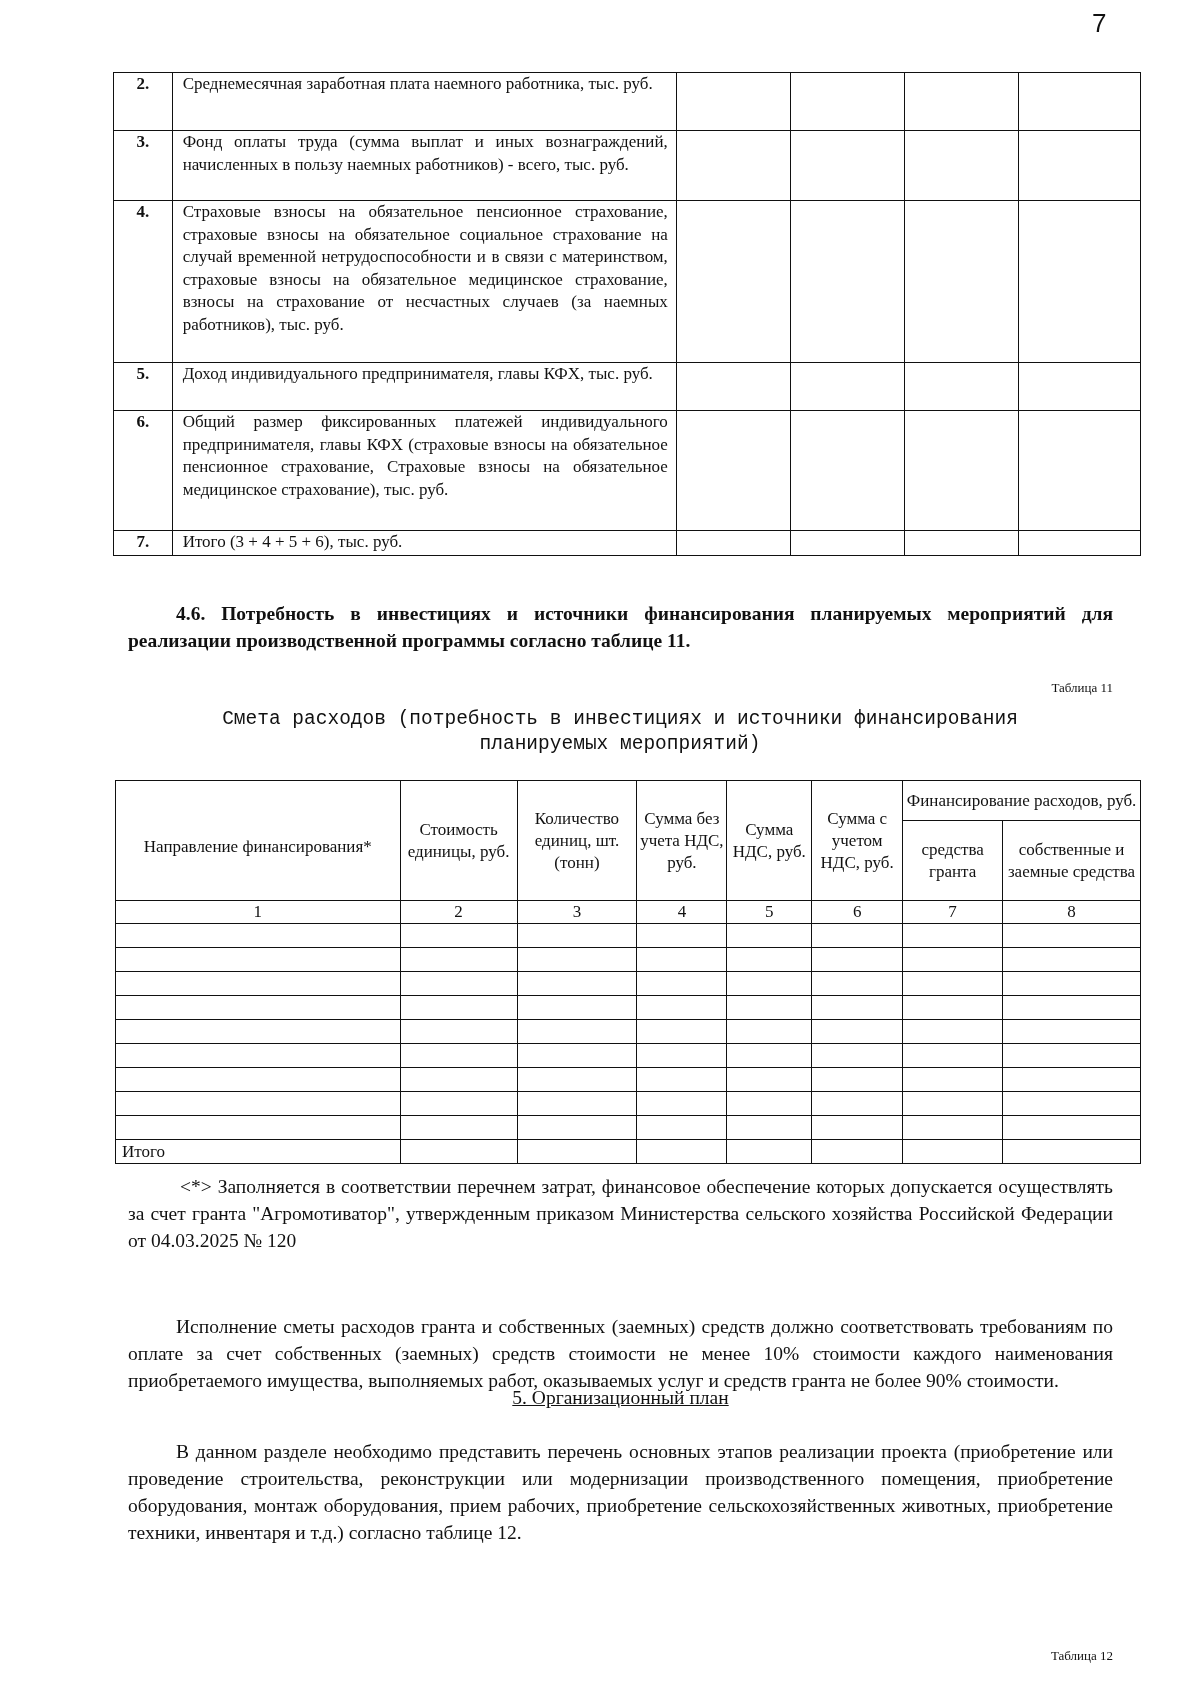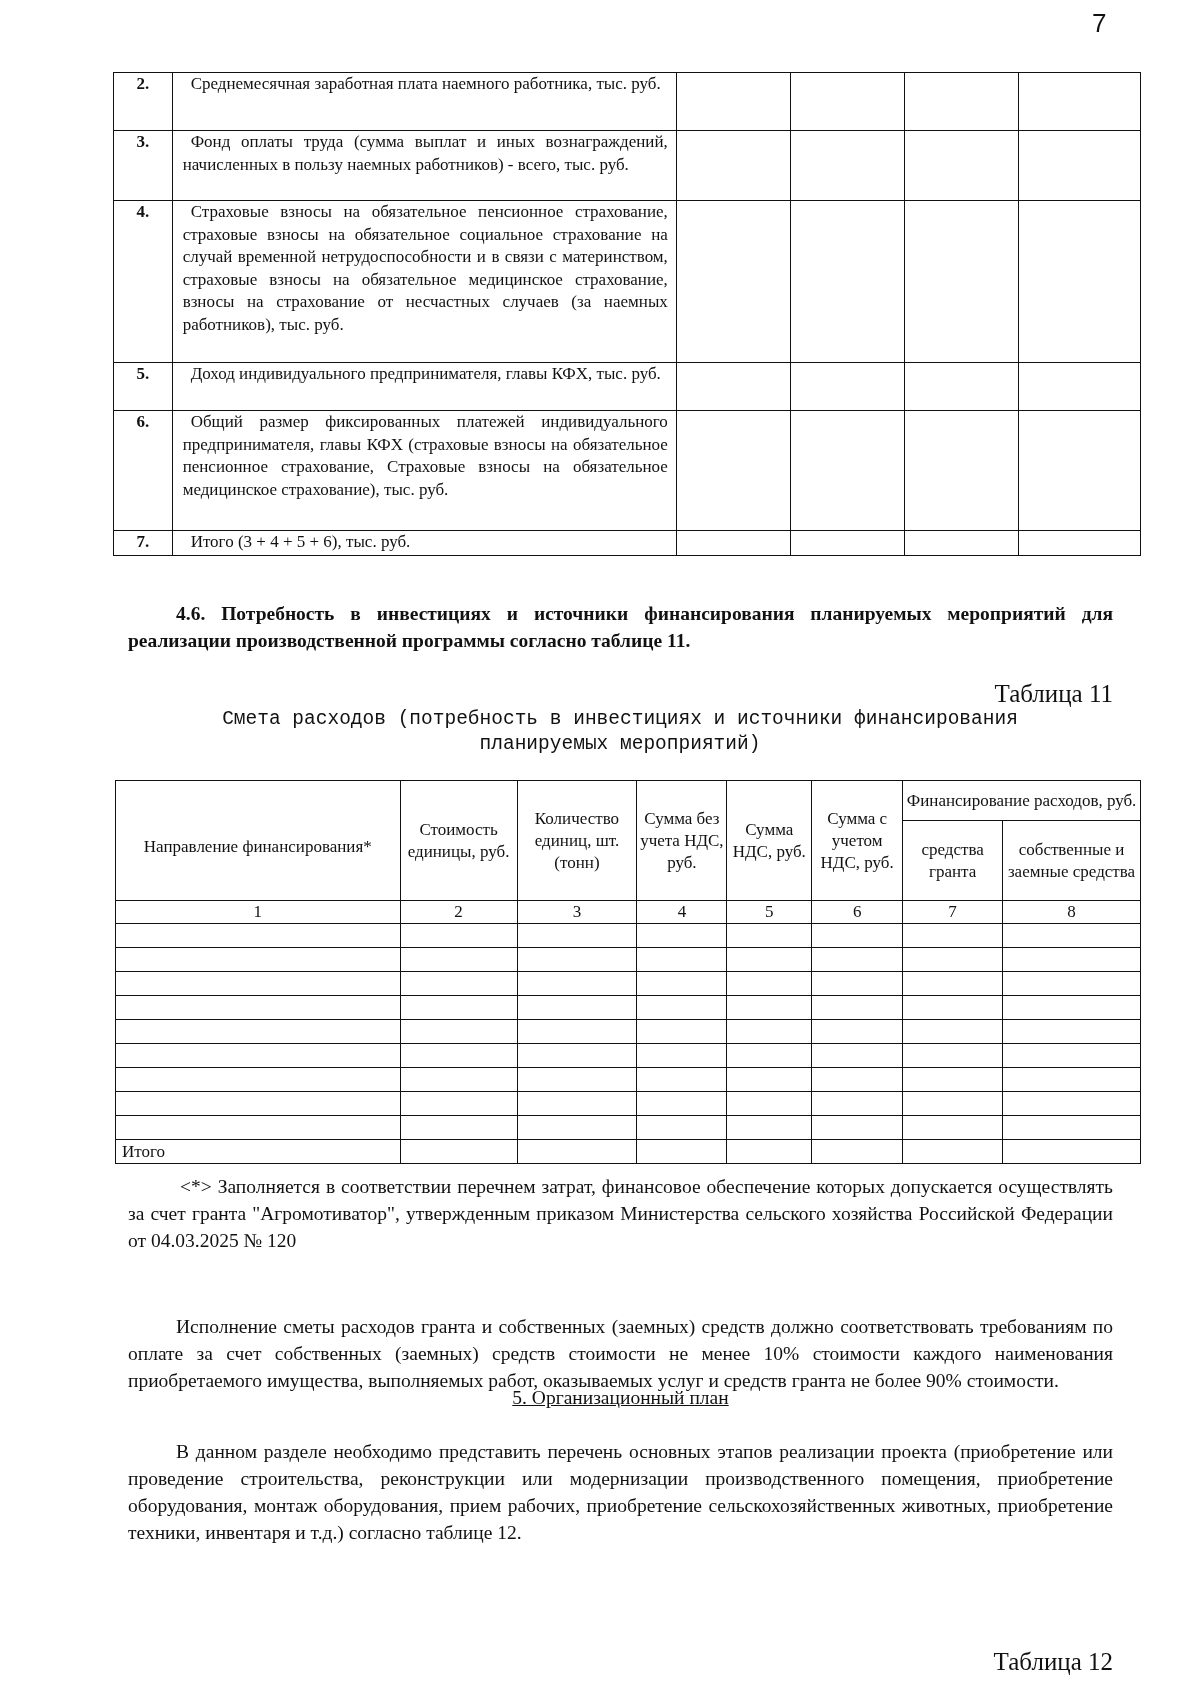--- a/index.html
+++ b/index.html
@@ -10,27 +10,27 @@
   }
   .page-num { position: absolute; top: 8px; left: 1092px; font-size: 26px; font-family: "Liberation Sans", sans-serif; }
   table { border-collapse: collapse; position: absolute; }
   td, th { border: 1.6px solid #111; padding: 0; vertical-align: top; font-weight: normal; }
 
   
   #t-top { left: 113px; top: 72px; width: 1028px; }
   #t-top td { font-size: 17px; line-height: 22.5px; }
   #t-top td.num { width: 58px; text-align: center; font-weight: bold; }
   #t-top td.desc { width: 488px; padding: 0 8px 0 10px; text-align: justify; text-align-last: left; font-weight: bold; }
-  #t-top td.desc span { font-weight: normal; margin-left: 8px; }
+  #t-top td.desc span { font-weight: normal; }
   #t-top td.val { width: 114px; }
   #t-top td.val.last { width: 122px; }
 
   .para { position: absolute; left: 128px; width: 985px; font-size: 19.5px; line-height: 27px; text-align: justify; }
   .para .indent { display: inline-block; width: 48px; }
-  .right-label { position: absolute; right: 87px; font-size: 25px; }
+  .right-label { position: absolute; right: 87px; font-size: 13px; }
   .center-title { position: absolute; left: 128px; width: 985px; text-align: center; font-size: 19.5px; line-height: 25px; }
 
   
   #t11 { left: 115px; top: 780px; width: 1026px; font-size: 17px; }
   #t11 th { text-align: center; vertical-align: middle; line-height: 22px; }
   #t11 .numrow td { text-align: center; height: 22px; line-height: 22px; font-size: 17px; }
   #t11 .body td { height: 23px; }
   #t11 .total td { height: 23px; line-height: 23px; }
   #t11 .total td.lbl { padding-left: 6px; }
 </style>

